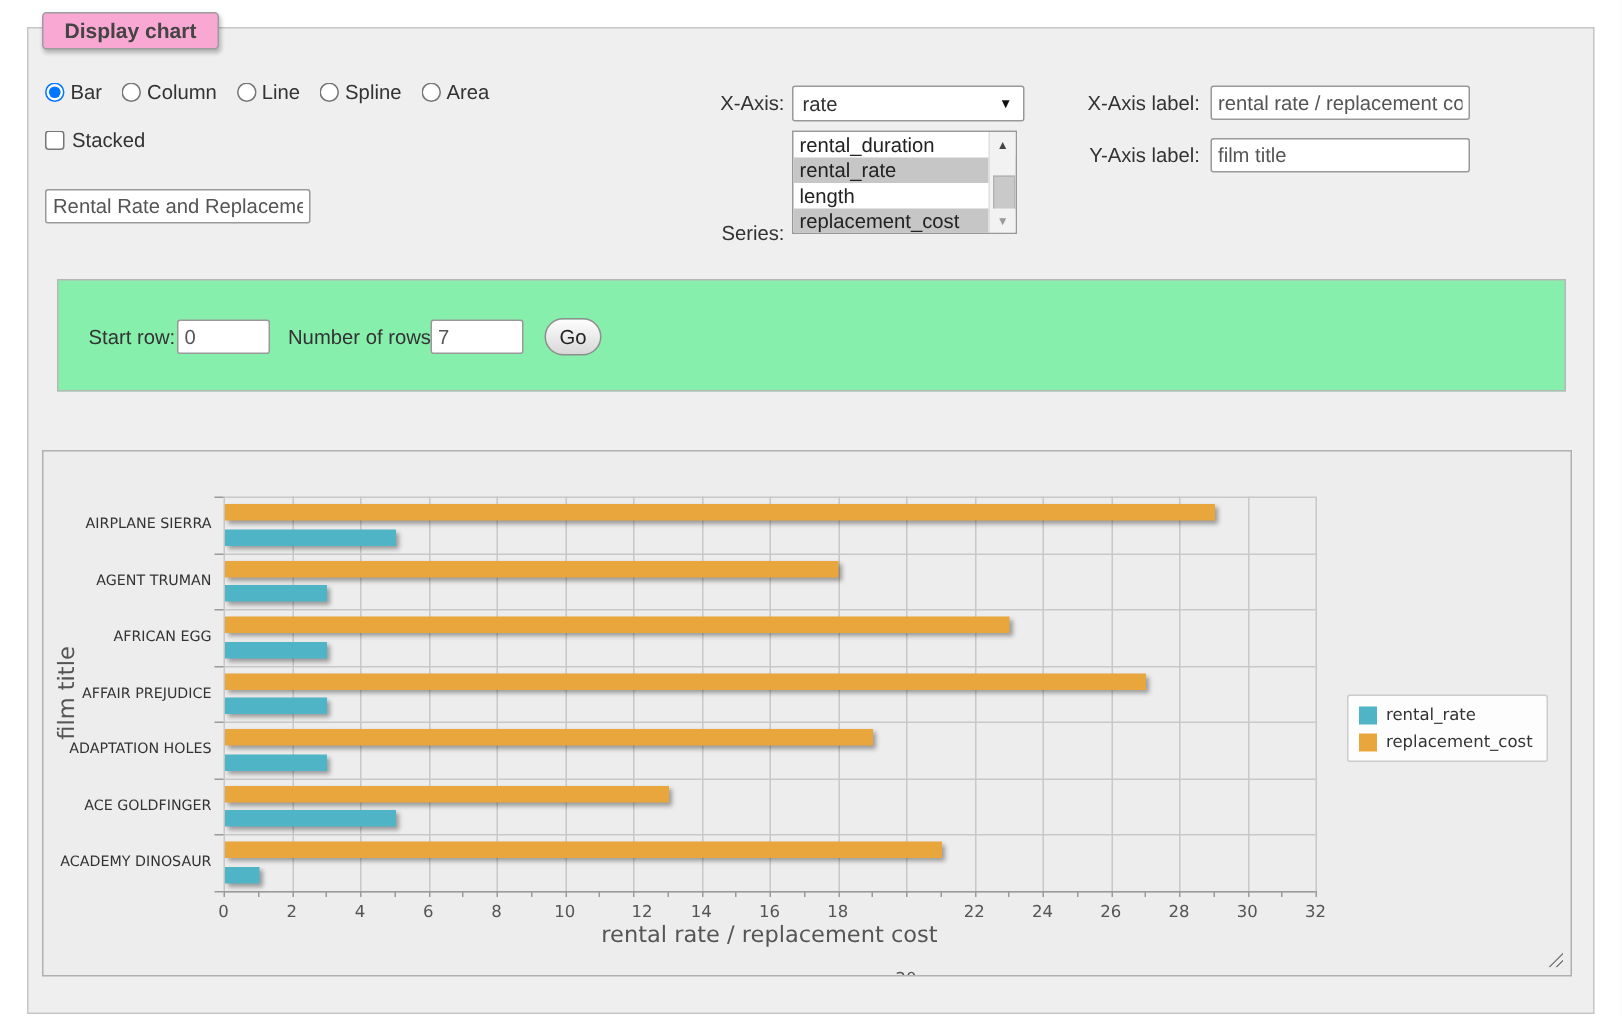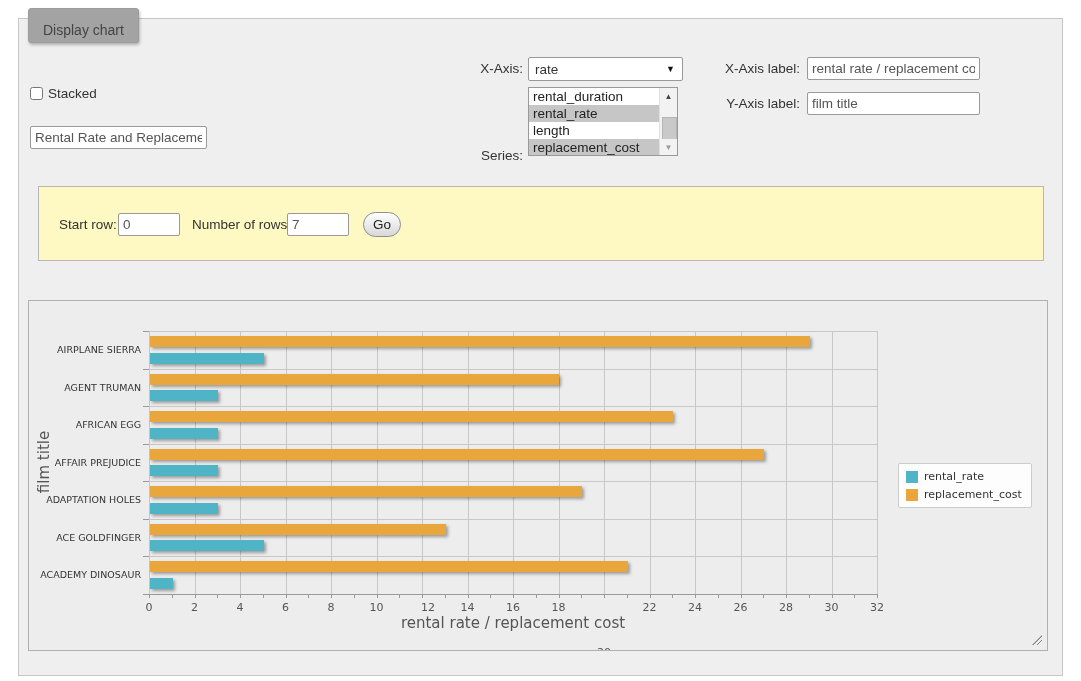--- a/index.html
+++ b/index.html
@@ -2,23 +2,23 @@
 <html><head>
 <meta charset="utf-8">
 <style>
   html,body{margin:0;padding:0;background:#fff;}
   body{width:1081px;height:681px;position:relative;overflow:hidden;
        font-family:"Liberation Sans",sans-serif;font-size:13.5px;color:#333;}
 
   
   .panel{position:absolute;left:18px;top:18px;width:1043px;height:656px;
          border:1px solid #c6c6c6;background:#efefef;}
-  .panel-legend{position:absolute;left:9px;top:-11px;background:#a3a3a3;
+  .panel-legend{position:absolute;left:9px;top:-11px;background:#f9a8d4;
          border:1px solid #9d9d9d;border-radius:3px;box-shadow:1px 2px 3px rgba(0,0,0,0.25);
-         padding:13px 14px 4px;font-weight:normal;font-size:14px;color:#444;white-space:nowrap;}
+         padding:3px 14px 4px;font-weight:bold;font-size:14px;color:#444;white-space:nowrap;}
 
   .radio-row{position:absolute;left:11px;top:35px;display:flex;align-items:center;gap:13px;}
   .radio-item{display:flex;align-items:center;gap:4px;cursor:default;}
   .radio-item input{margin:0;}
   .check-row{position:absolute;left:11px;top:67px;display:flex;align-items:center;gap:5px;}
   .check-row input{margin:0;}
 
   .txt{border:1px solid #999;background:#fff;border-radius:2px;color:#555;
        font-family:"Liberation Sans",sans-serif;font-size:13.5px;padding:3px 4px;}
   .title-input{position:absolute;left:11px;top:107px;width:167px;height:15px;}
@@ -44,21 +44,21 @@
           display:flex;align-items:center;justify-content:center;font-size:8px;color:#444;}
   .lb-up{top:0;} .lb-down{bottom:0;color:#999;}
   .lb-thumb{position:absolute;left:2px;width:13px;top:29px;height:22px;background:#c9c9c9;border:1px solid #b5b5b5;}
 
   .axis-input{position:absolute;width:163px;height:15px;}
   .x-axis-input{left:788px;top:38px;}
   .y-axis-input{left:788px;top:73px;}
 
   
   .rows-box{position:absolute;left:19px;top:167px;width:1004px;height:73px;
-            border:1px solid #b7b7b7;background:#fef9c3;}
+            border:1px solid #b7b7b7;background:#86efac;}
   .rows-box .form-label{text-align:left;}
   .lbl-startrow{left:20px;top:30px;width:70px;}
   .lbl-numrows{left:153px;top:30px;width:100px;}
   .startrow-input{position:absolute;left:79px;top:26px;width:52px;height:15px;}
   .numrows-input{position:absolute;left:248px;top:26px;width:52px;height:15px;}
   .go-btn{position:absolute;left:324px;top:25px;width:38px;height:25px;border:1px solid #8f8f8f;
           border-radius:13px;background:linear-gradient(#fefefe,#d8d8d8);
           font-family:"Liberation Sans",sans-serif;font-size:13.5px;color:#222;cursor:default;}
 
   
@@ -87,20 +87,42 @@
   .resize-handle{position:absolute;right:5px;bottom:5px;width:10px;height:10px;
           background:repeating-linear-gradient(135deg,#808080 0 1px,transparent 1px 3.4px);
           clip-path:polygon(100% 0,100% 100%,0 100%);cursor:se-resize;}
 </style>
 </head>
 <body>
 
 <div class="panel">
   <div class="panel-legend">Display chart</div>
 
+  <div class="radio-row">
+      <label class="radio-item">
+        <input type="radio" name="charttype" checked="" style="">
+        <span>Bar</span>
+      </label>
+      <label class="radio-item">
+        <input type="radio" name="charttype" style="">
+        <span>Column</span>
+      </label>
+      <label class="radio-item">
+        <input type="radio" name="charttype" style="">
+        <span>Line</span>
+      </label>
+      <label class="radio-item">
+        <input type="radio" name="charttype" style="">
+        <span>Spline</span>
+      </label>
+      <label class="radio-item">
+        <input type="radio" name="charttype" style="">
+        <span>Area</span>
+      </label>
+    </div>
 
   <label class="check-row">
     <input type="checkbox" style="">
     <span>Stacked</span>
   </label>
 
   <input type="text" class="txt title-input" value="Rental Rate and Replacemer" style="">
 
   <div class="form-label lbl-xaxis">X-Axis:</div>
   <div class="select">

